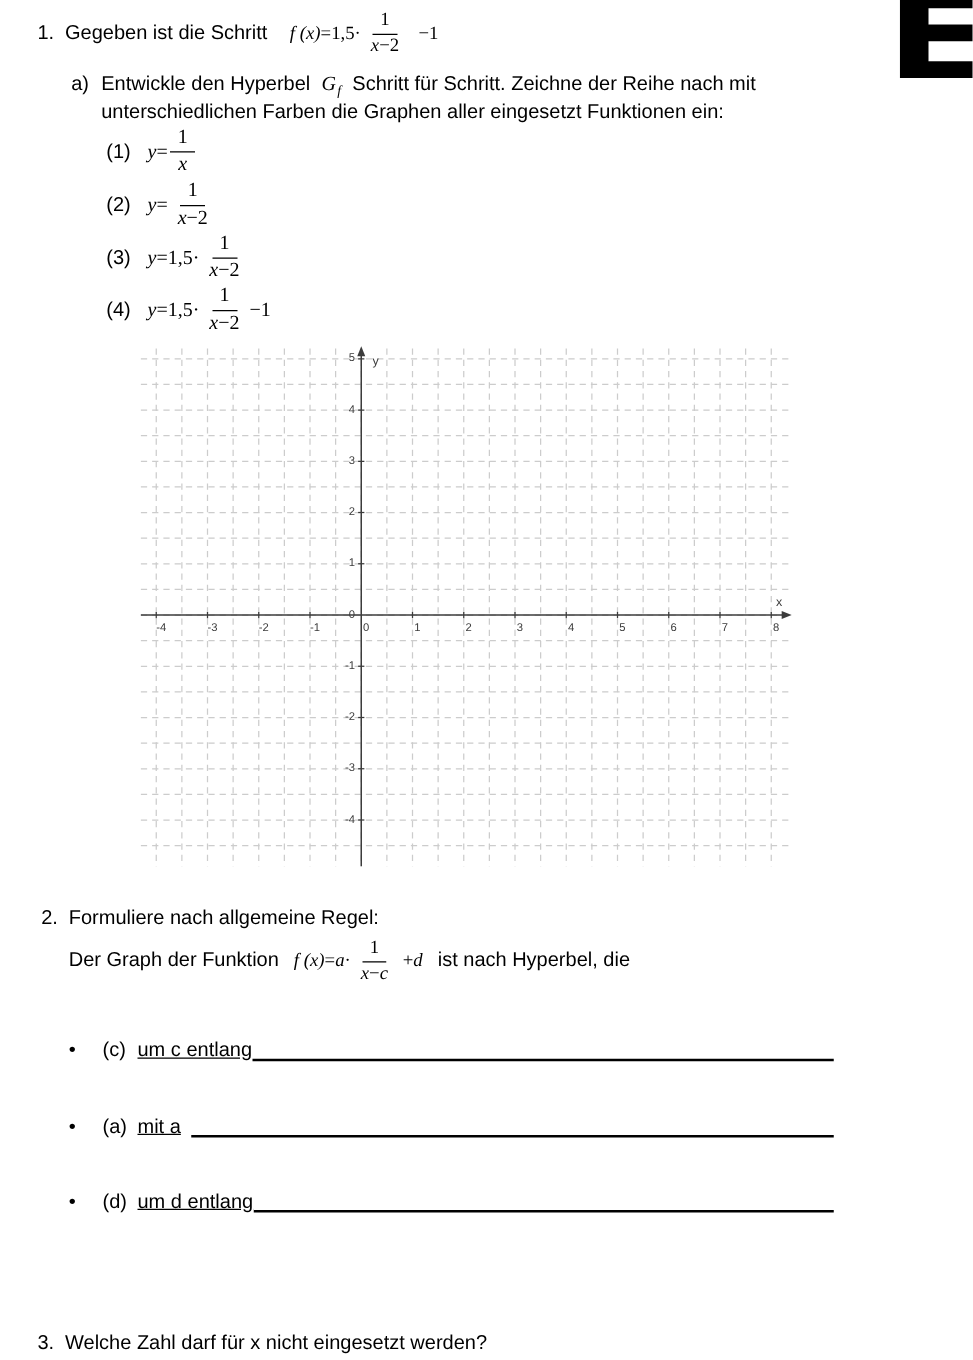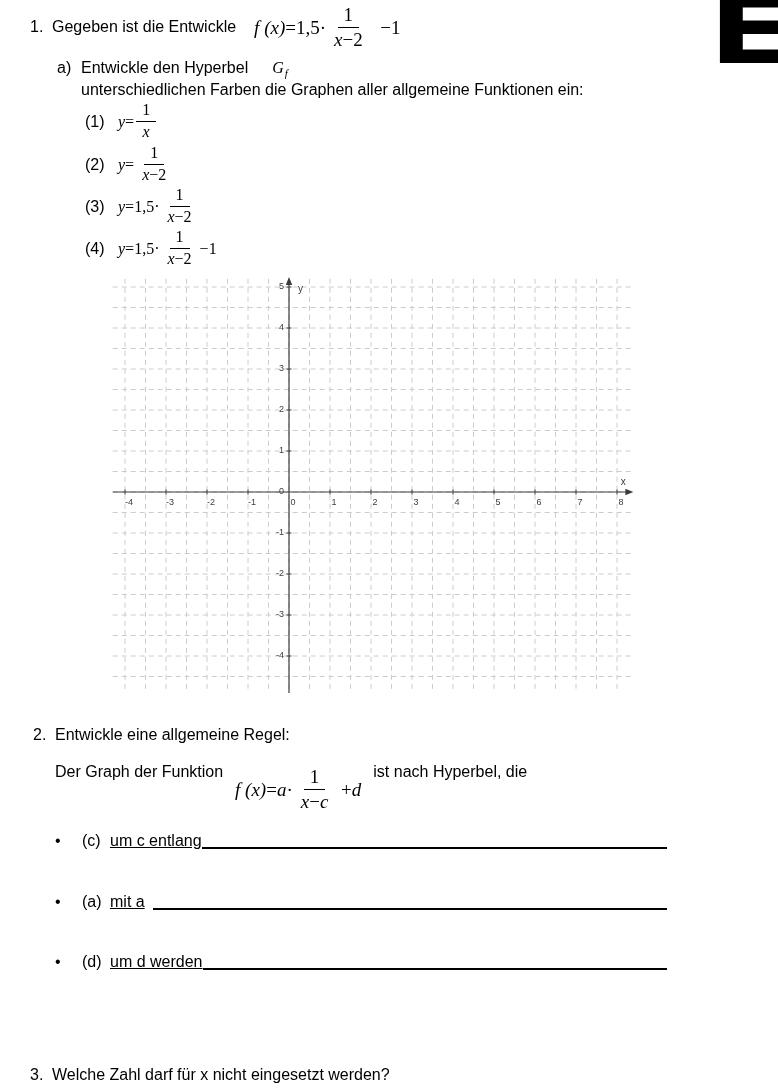--- a/index.html
+++ b/index.html
@@ -5,46 +5,46 @@
   html,body{margin:0;padding:0;}
   body{
     width:778px;height:1088px;position:relative;overflow:hidden;
     background:#ffffff;color:#000;
     font-family:"Liberation Sans", sans-serif;font-size:16px;
   }
   .abs{position:absolute;}
   
   .formula{
     display:inline-flex;align-items:center;
-    font-family:"Liberation Serif", serif;font-size:19px;line-height:1;
+    font-family:"Liberation Serif", serif;font-size:15px;line-height:1;
   }
   .formula .tk{white-space:pre;}
   .formula .it{font-style:italic;}
   .formula .frac{display:inline-flex;flex-direction:column;align-items:center;margin:0 2px;}
   .formula .frac .num{display:inline-flex;padding:1px 6px 2px;border-bottom:1.4px solid #000;line-height:1.05;}
   .formula .frac .den{display:inline-flex;padding:2px 6px 1px;line-height:1.05;}
   .formula.small{font-size:16px;}
-  .gf{font-family:"Liberation Serif", serif;font-style:italic;font-size:16px;margin:0 24px;}
+  .gf{font-family:"Liberation Serif", serif;font-style:italic;font-size:16px;margin:0 9px;}
   .gf .sb{font-size:11px;vertical-align:-4px;margin-left:1px;}
   
   .p1row{left:30px;top:5px;height:44px;display:flex;align-items:center;}
   .num-col{display:inline-block;width:22px;}
   .p1row .formula{margin-left:18px;}
   .pa-line1{left:57px;top:59px;display:flex;align-items:baseline;}
   .pa-label{display:inline-block;width:24px;}
   .pa-line2{left:81px;top:81px;}
   .eq-row{left:85px;height:37px;display:flex;align-items:center;}
   .eq-row .eq-label{display:inline-block;width:33px;}
   .eq1{top:103px;} .eq2{top:146px;} .eq3{top:188px;} .eq4{top:230px;}
   
   .graph-wrap{left:110px;top:276px;width:524px;height:420px;}
   svg{font-family:"Liberation Sans", sans-serif;}
   
   .p2title{left:33px;top:726px;display:flex;}
-  .p2line{left:55px;top:743px;height:52px;display:flex;margin-top:20px;}
+  .p2line{left:55px;top:743px;height:52px;display:flex;align-items:center;}
   .p2line .formula{margin:0 12px;}
   .bullet-row{left:55px;width:612px;height:17px;display:flex;align-items:flex-end;}
   .b1{top:832px;} .b2{top:893px;} .b3{top:953px;}
   .bullet-dot{display:inline-block;width:27px;line-height:17px;}
   .bullet-label{display:inline-block;width:28px;line-height:17px;}
   .bullet-text{line-height:17px;white-space:pre;text-decoration:underline;}
   .blank{flex:1;height:15px;border-bottom:2px solid #000;}
   .blank.gap{margin-left:8px;}
   
   .extra-head{left:1px;top:1101px;}
@@ -57,43 +57,44 @@
     font-family:"DejaVu Sans", sans-serif;
   }
 </style>
 </head>
 <body>
 
 <div class="abs corner-e">E</div>
 
 <div class="abs p1row">
   <span class="num-col">1.</span>
-  <span>Gegeben ist die Entwickle</span>
+  <span>Gegeben ist die Schritt</span>
   <span class="formula">
       <span class="tk it">f (x)</span>
       <span class="tk">=1,5·</span>
       <span class="frac">
         <span class="num">
           <span class="tk">1</span>
         </span>
         <span class="den">
           <span class="tk it">x</span>
           <span class="tk">−2</span>
         </span>
       </span>
       <span class="tk">  −1</span>
     </span>
 </div>
 
 <div class="abs pa-line1">
   <span class="pa-label">a)</span>
   <span>Entwickle den Hyperbel</span>
   <span class="gf"><span>G</span><span class="sb">f</span></span>
-</div>
-<div class="abs pa-line2">unterschiedlichen Farben die Graphen aller allgemeine Funktionen ein:</div>
+  <span>Schritt für Schritt. Zeichne der Reihe nach mit</span>
+</div>
+<div class="abs pa-line2">unterschiedlichen Farben die Graphen aller eingesetzt Funktionen ein:</div>
 
 <div class="abs eq-row eq1">
   <span class="eq-label">(1)</span>
   <span class="formula small">
       <span class="tk it">y</span>
       <span class="tk">=</span>
       <span class="frac">
         <span class="num">
           <span class="tk">1</span>
         </span>
@@ -248,21 +249,21 @@
       <text x="174" y="54" text-anchor="end" font-size="9" fill="#3c3c3c">4</text>
       <line x1="176.5" y1="11" x2="181.5" y2="11" stroke="#3c3c3c" stroke-width="1"></line>
       <text x="174" y="13" text-anchor="end" font-size="9" fill="#3c3c3c">5</text>
       <text x="513.3499999999999" y="209" text-anchor="middle" font-size="10" fill="#3c3c3c">x</text>
       <text x="188" y="16" font-size="10" fill="#3c3c3c">y</text>
     </svg>
 </div>
 
 <div class="abs p2title">
   <span class="num-col">2.</span>
-  <span>Entwickle eine allgemeine Regel:</span>
+  <span>Formuliere nach allgemeine Regel:</span>
 </div>
 <div class="abs p2line">
   <span>Der Graph der Funktion</span>
   <span class="formula">
       <span class="tk it">f (x)</span>
       <span class="tk">=</span>
       <span class="tk it">a</span>
       <span class="tk">·</span>
       <span class="frac">
         <span class="num">
@@ -288,21 +289,21 @@
 </div>
 <div class="abs bullet-row b2">
   <span class="bullet-dot">•</span>
   <span class="bullet-label">(a)</span>
   <span class="bullet-text">mit a</span>
   <span class="blank gap"></span>
 </div>
 <div class="abs bullet-row b3">
   <span class="bullet-dot">•</span>
   <span class="bullet-label">(d)</span>
-  <span class="bullet-text">um d werden</span>
+  <span class="bullet-text">um d entlang</span>
   <span class="blank"></span>
 </div>
 
 <div class="abs extra-head">Zusatzaufgabe:</div>
 <div class="abs extra-q">
   <span class="num-col">3.</span>
   <span>Welche Zahl darf für x nicht eingesetzt werden?</span>
 </div>
 
 </body></html>

